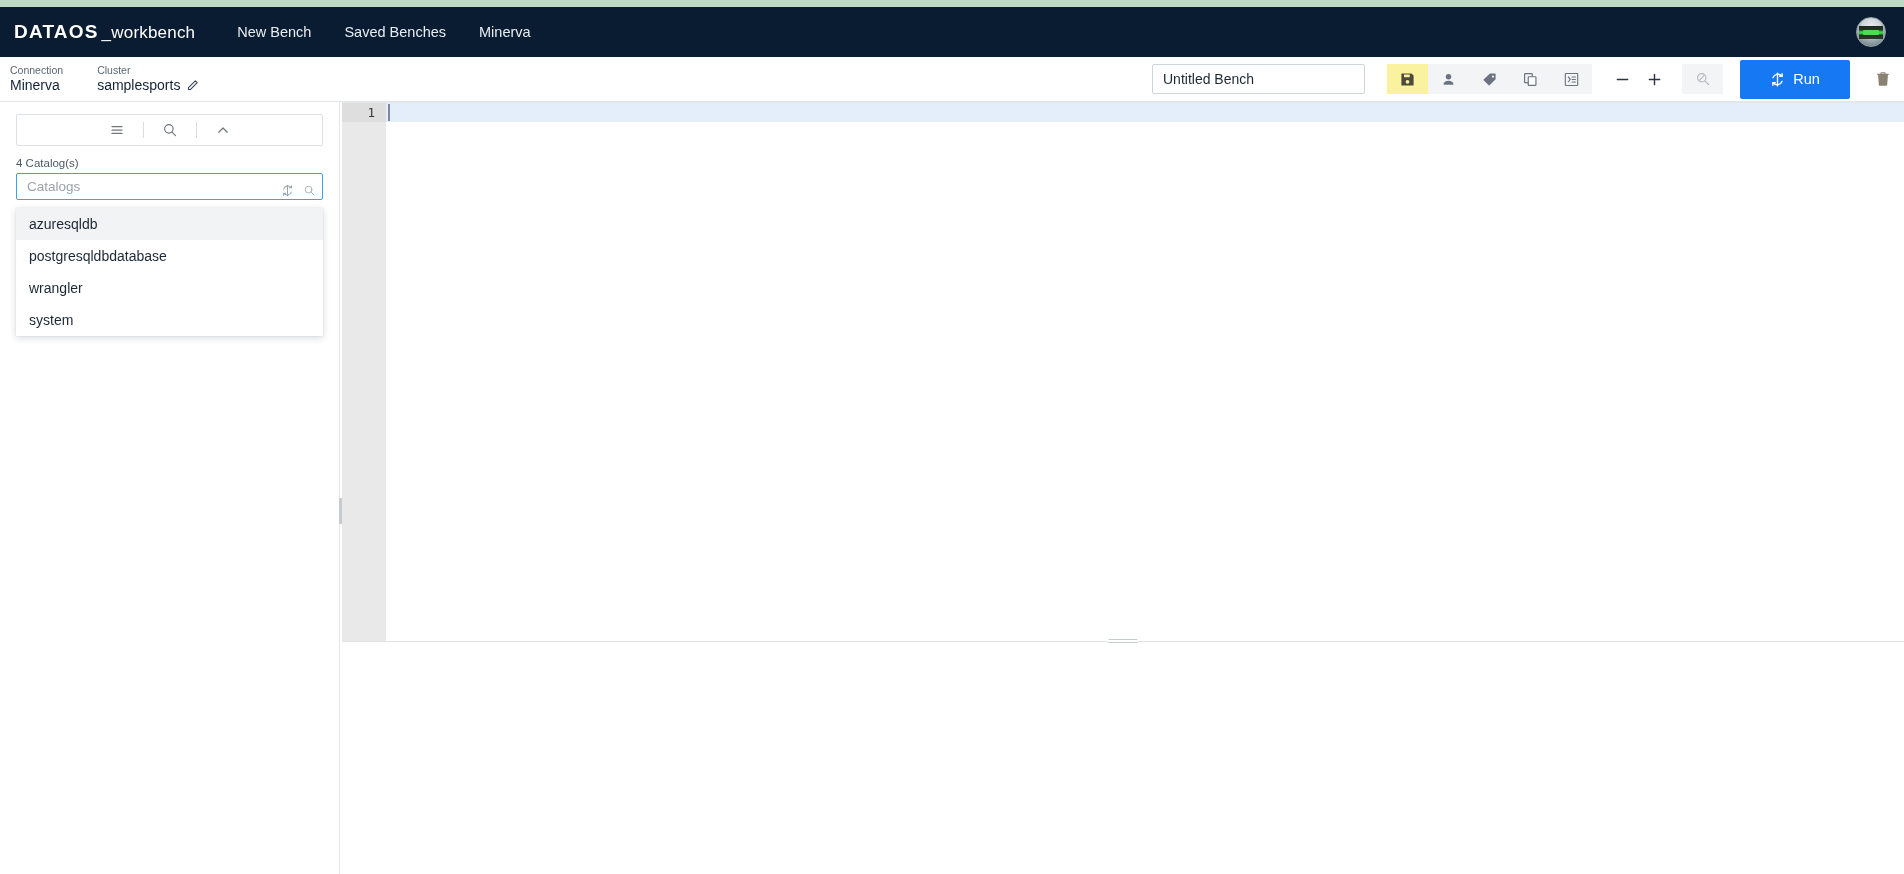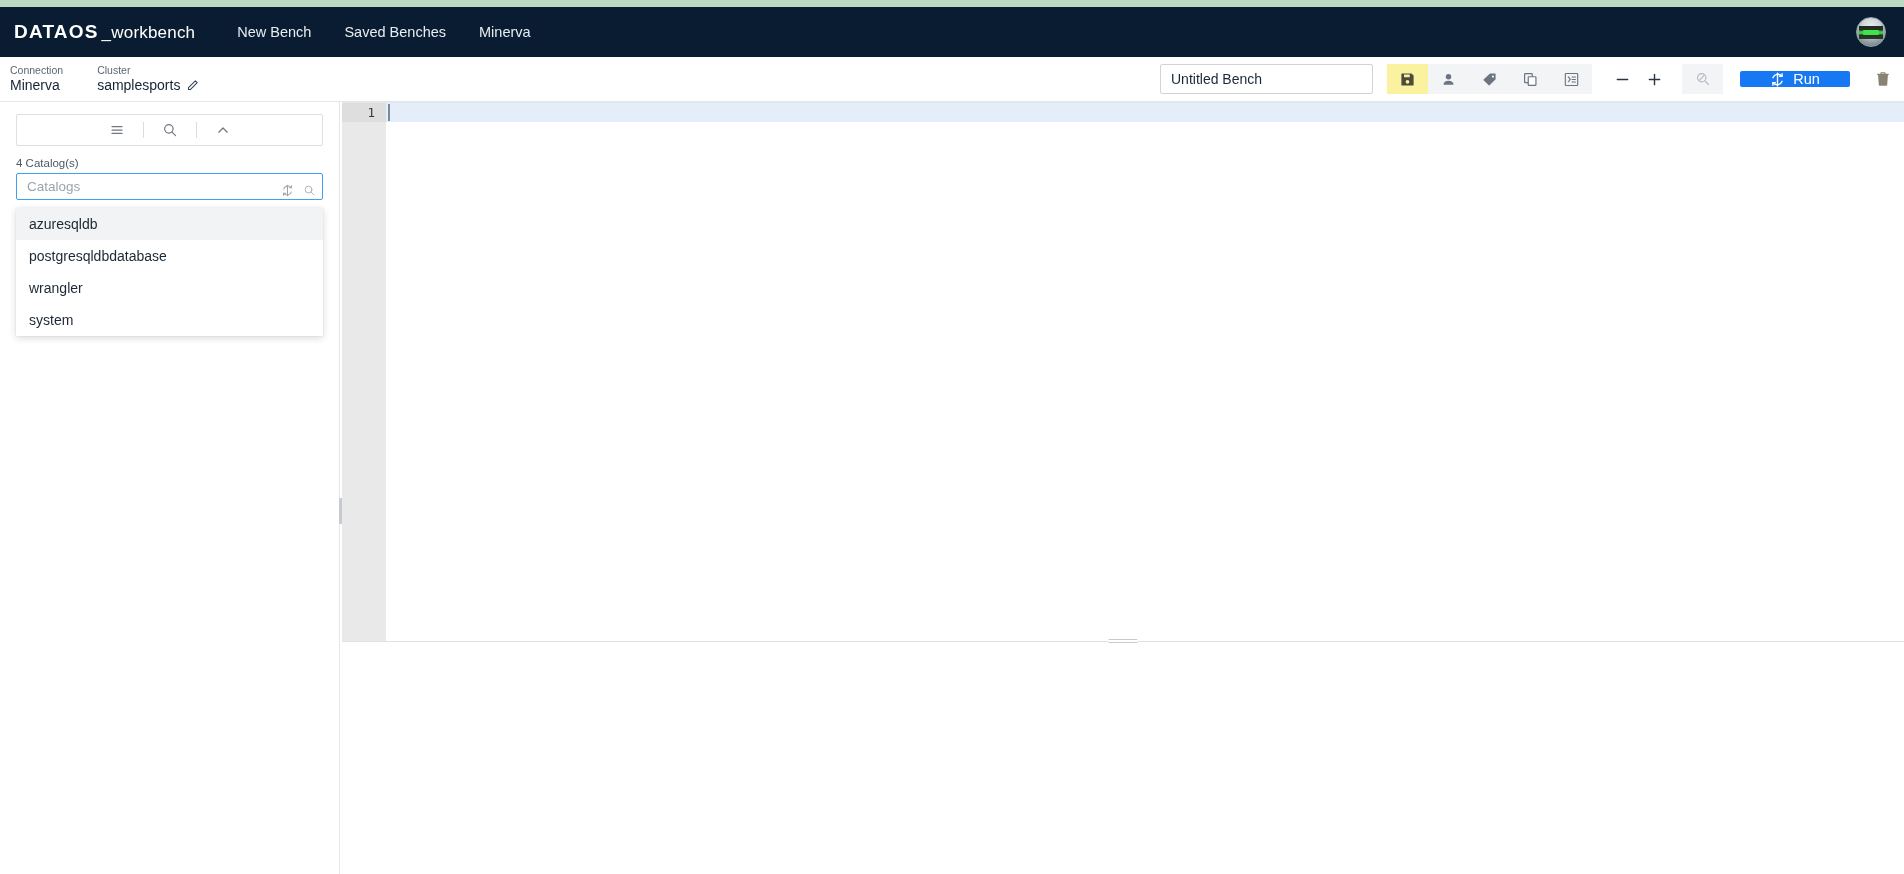--- a/index.html
+++ b/index.html
@@ -114,21 +114,21 @@
     width: 213px;
     height: 30px;
     border: 1px solid #cfd4d9;
     border-radius: 2px;
     padding: 0 10px;
     font-size: 14px;
     color: #1b2836;
     font-family: "Liberation Sans", sans-serif;
     outline: none;
     background: #fff;
-    margin-right: 14px;
+    margin-right: 22px;
   }
   .icon-grp { display: flex; align-items: center; background: #f3f4f6; }
   .icon-btn {
     width: 41px; height: 30px;
     display: flex; align-items: center; justify-content: center;
     cursor: pointer;
     background: transparent;
     border: none;
   }
   .icon-btn.active { background: #fbf2a0; }
@@ -138,21 +138,21 @@
     display: flex; align-items: center; justify-content: center;
     cursor: pointer; border: none; background: transparent;
   }
   .search-dis {
     width: 41px; height: 30px;
     display: flex; align-items: center; justify-content: center;
     background: #f3f4f6; cursor: default; margin-left: 12px;
   }
   .run-btn {
     margin-left: 17px;
-    width: 110px; height: 16px;
+    width: 110px; height: 39px;
     background: #1678f2;
     color: #fff;
     border: none;
     border-radius: 2px;
     font-size: 14.5px;
     font-family: "Liberation Sans", sans-serif;
     display: flex; align-items: center; justify-content: center;
     gap: 8px;
     cursor: pointer;
   }

